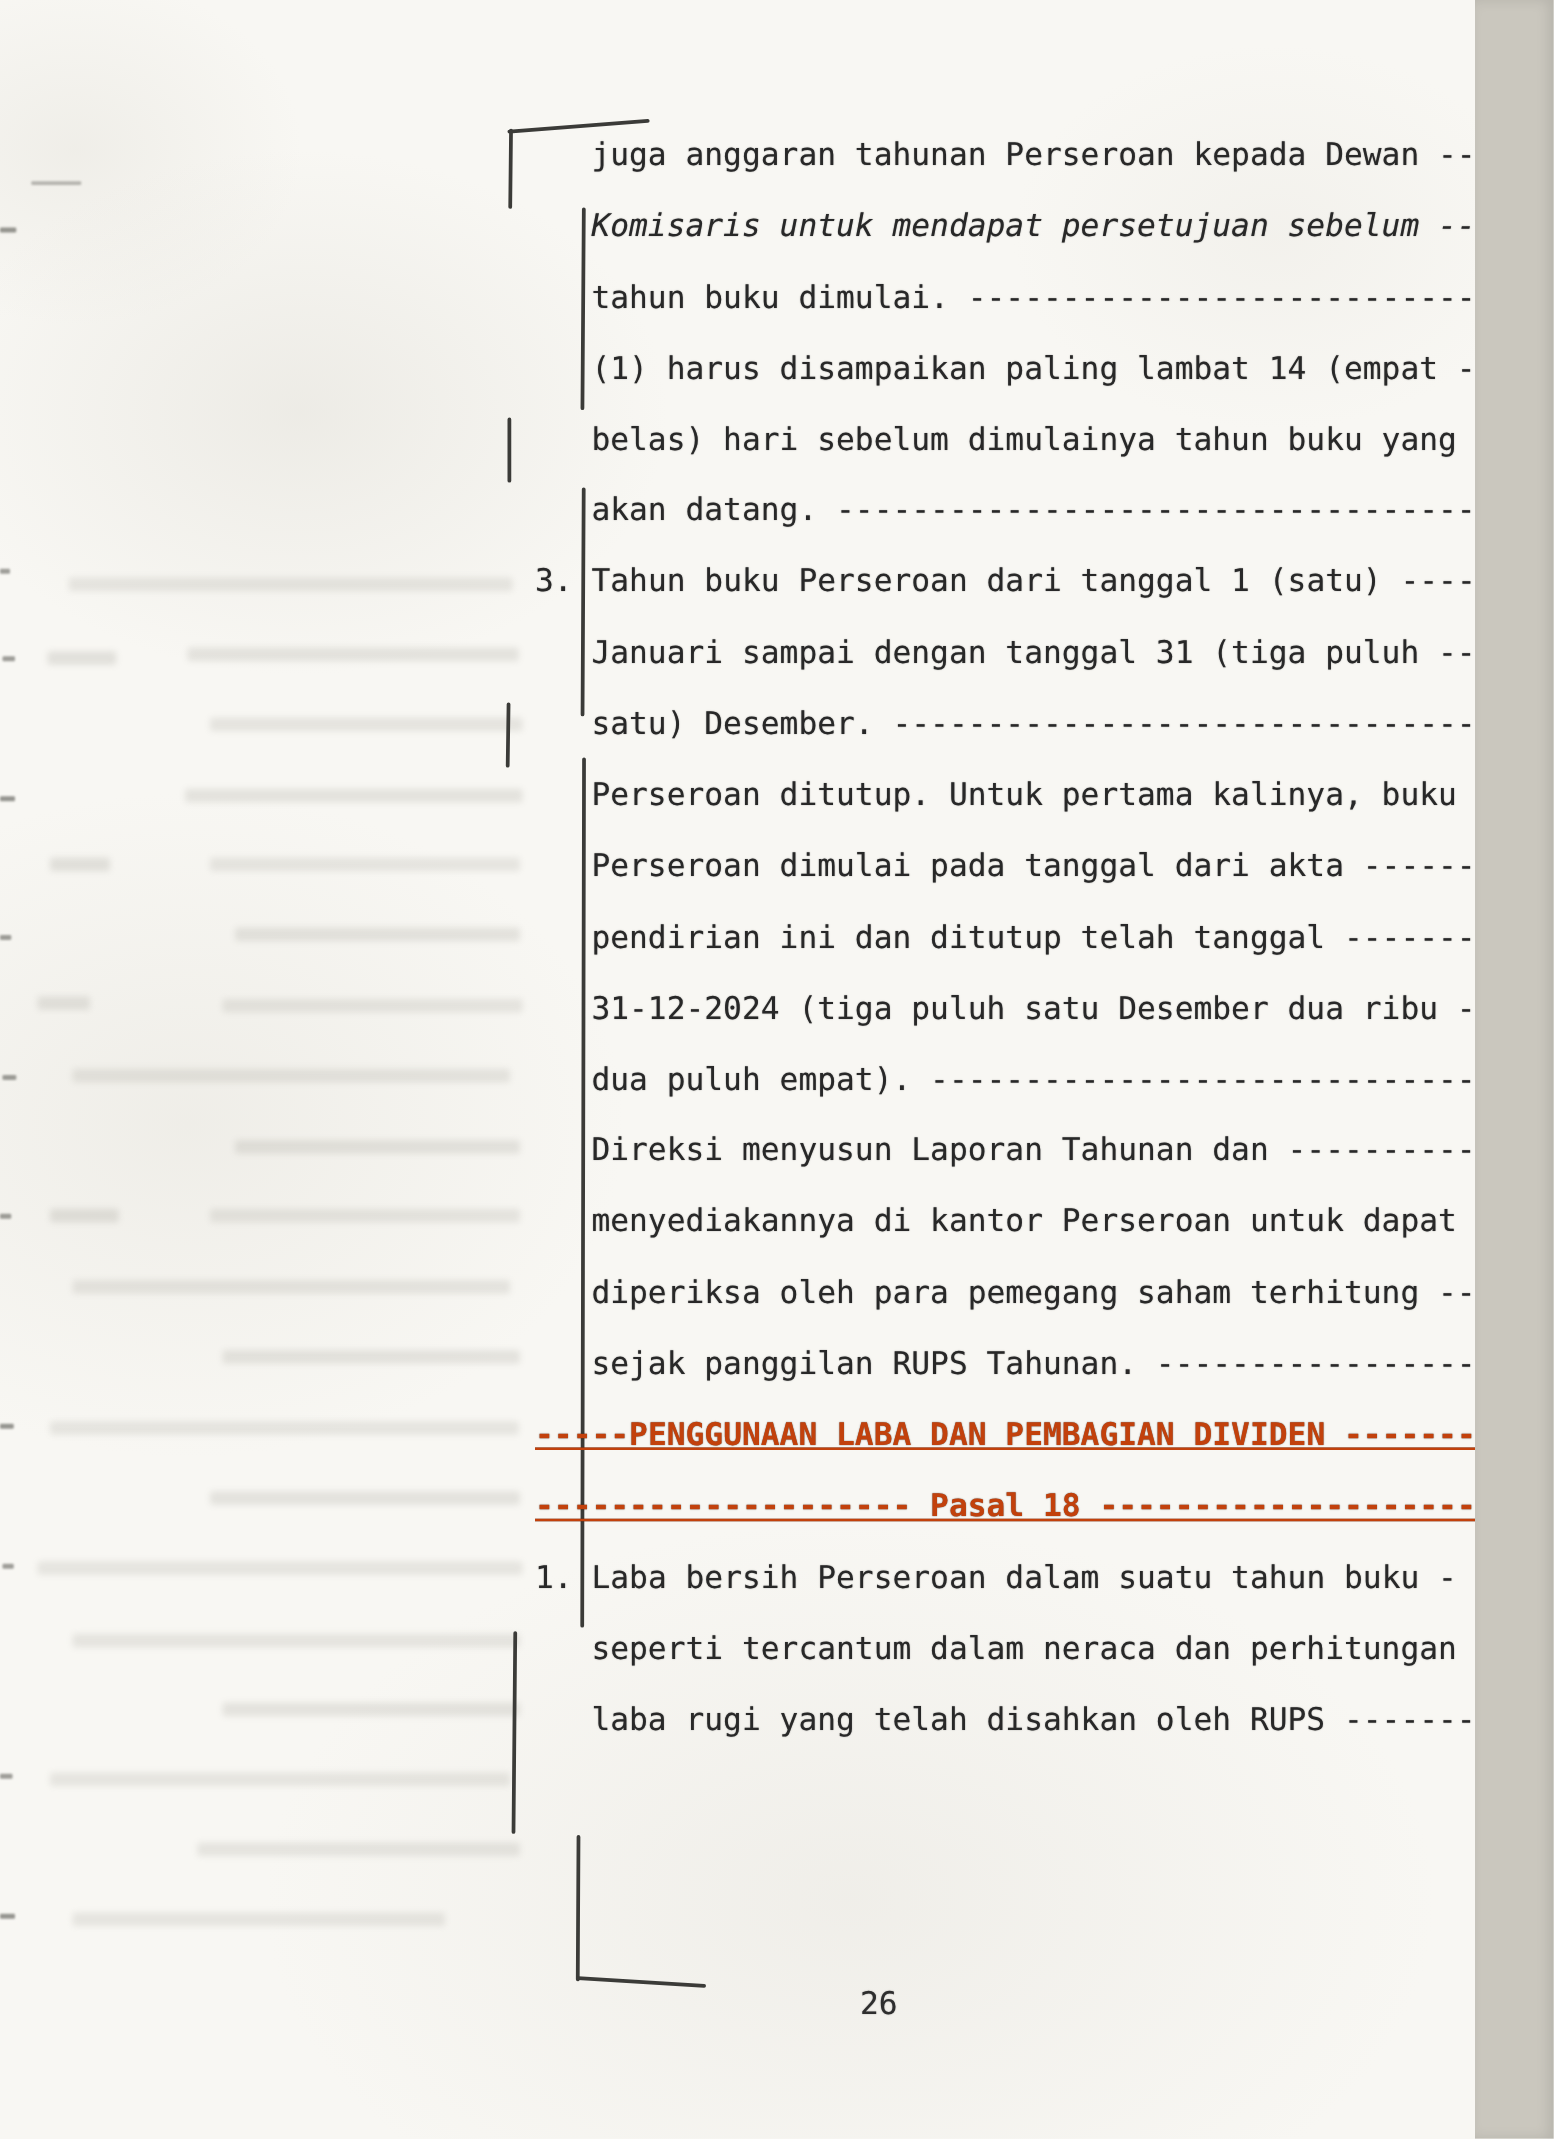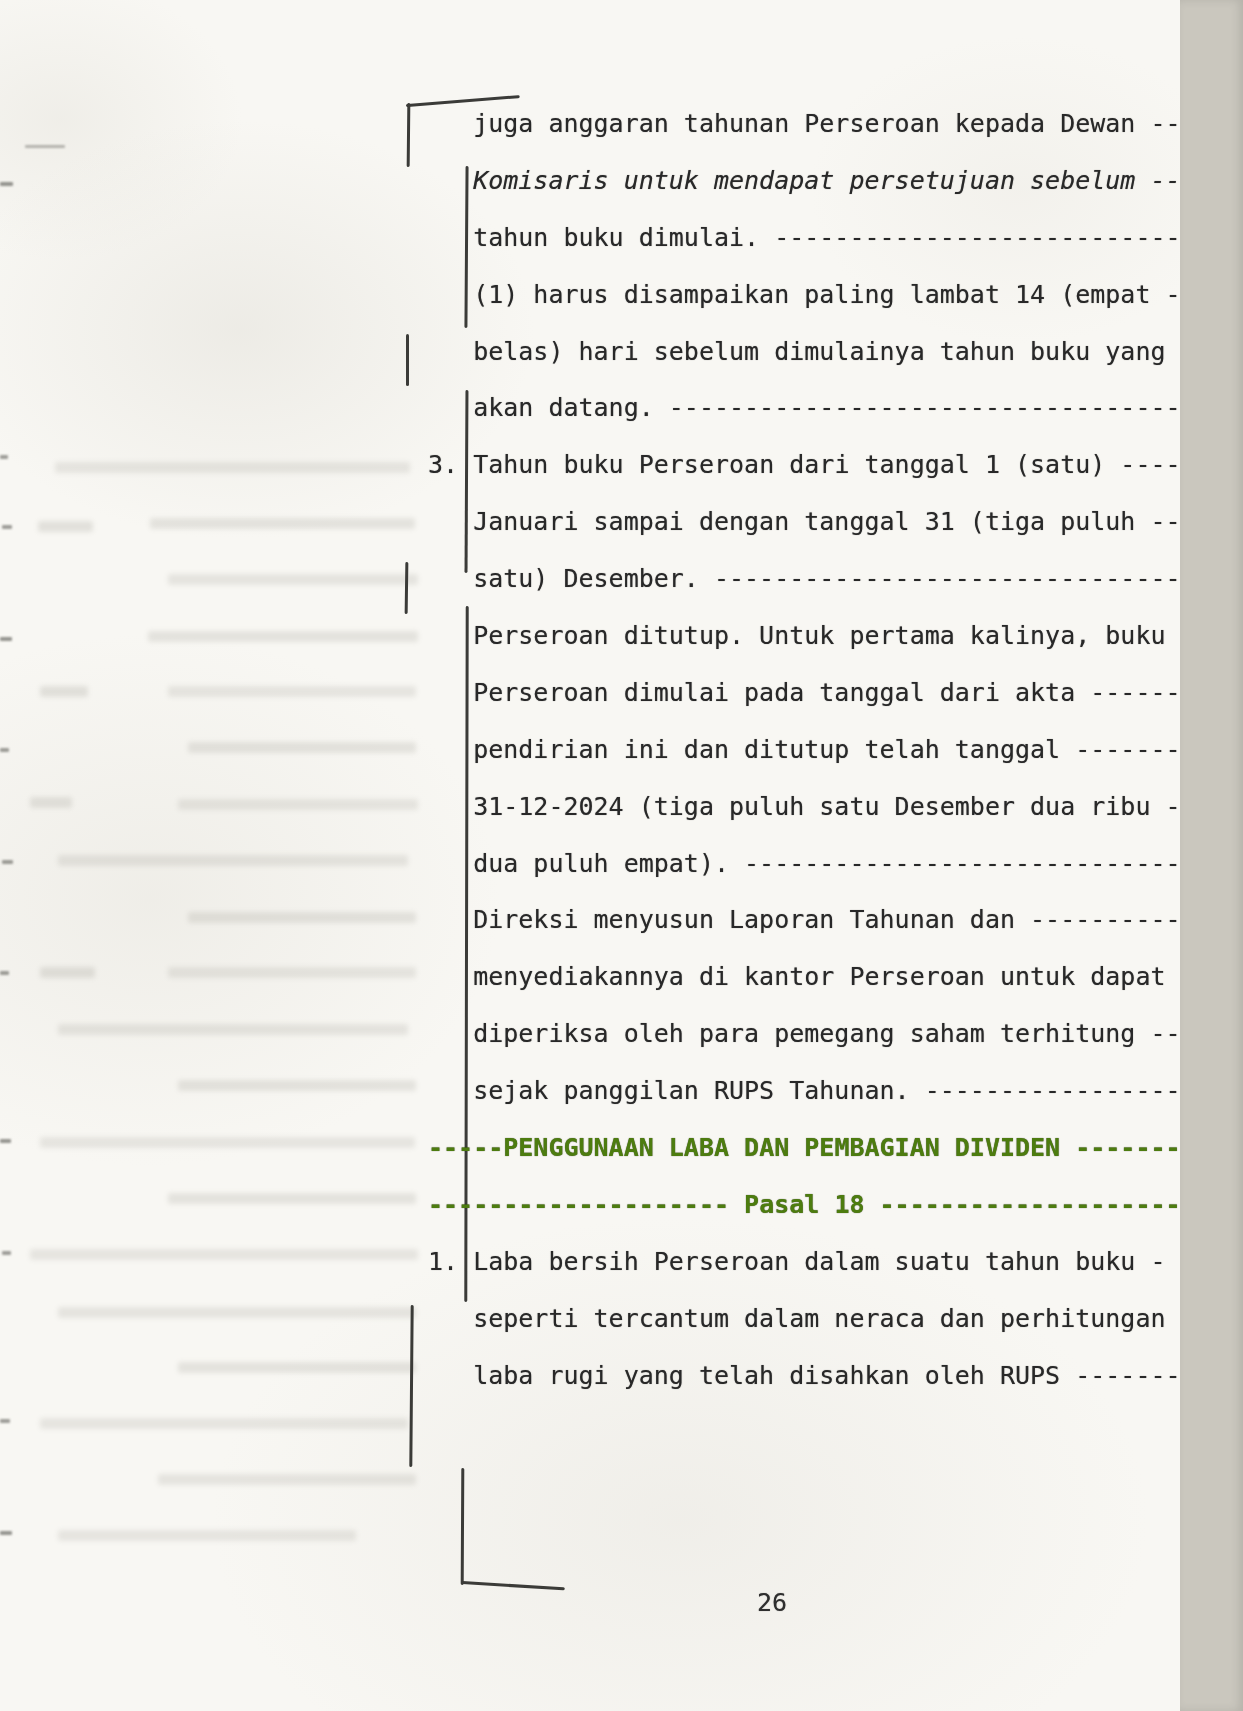--- a/index.html
+++ b/index.html
@@ -27,25 +27,26 @@
   }
   .doc{
     position:absolute;left:428px;top:96px;width:760px;
     font-size:25px;color:#282828;
   }
   .doc .line{
     height:56.9px;line-height:56.9px;white-space:pre;
     text-shadow:0 0 1px rgba(45,45,45,0.55);
   }
   .doc .line.bold{
-    font-weight:bold;color:#4d7c0f;
+    font-weight:bold;color:#c2410c;
     text-shadow:0 0 1px rgba(12,12,12,0.7);
+    text-decoration:underline;
   }
   .page-number{
-    position:absolute;left:757px;top:1588px;
+    position:absolute;left:688px;top:1588px;
     font-size:25px;line-height:30px;color:#2e2e2e;
     text-shadow:0 0 1px rgba(45,45,45,0.5);
   }
   .rule{
     position:absolute;width:2.6px;background:#3b3b38;border-radius:2px;
   }
   .rule.h{height:2.6px;}
   .ghost{
     position:absolute;height:11px;background:#89877d;
     filter:blur(2.6px);border-radius:2px;

